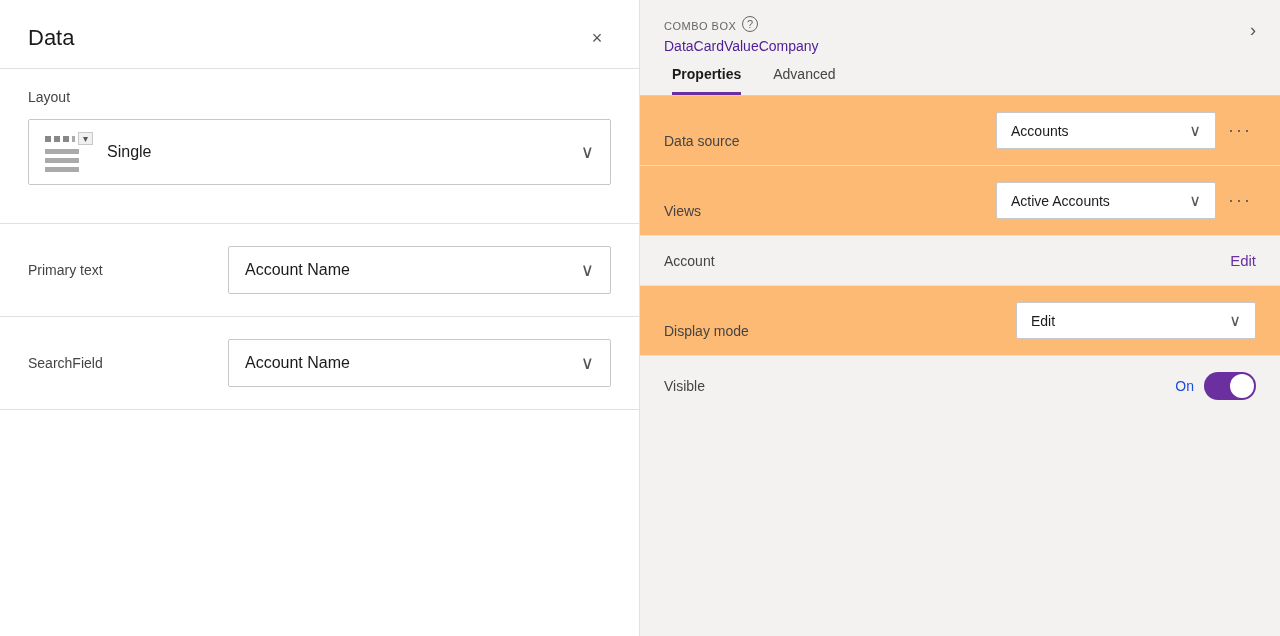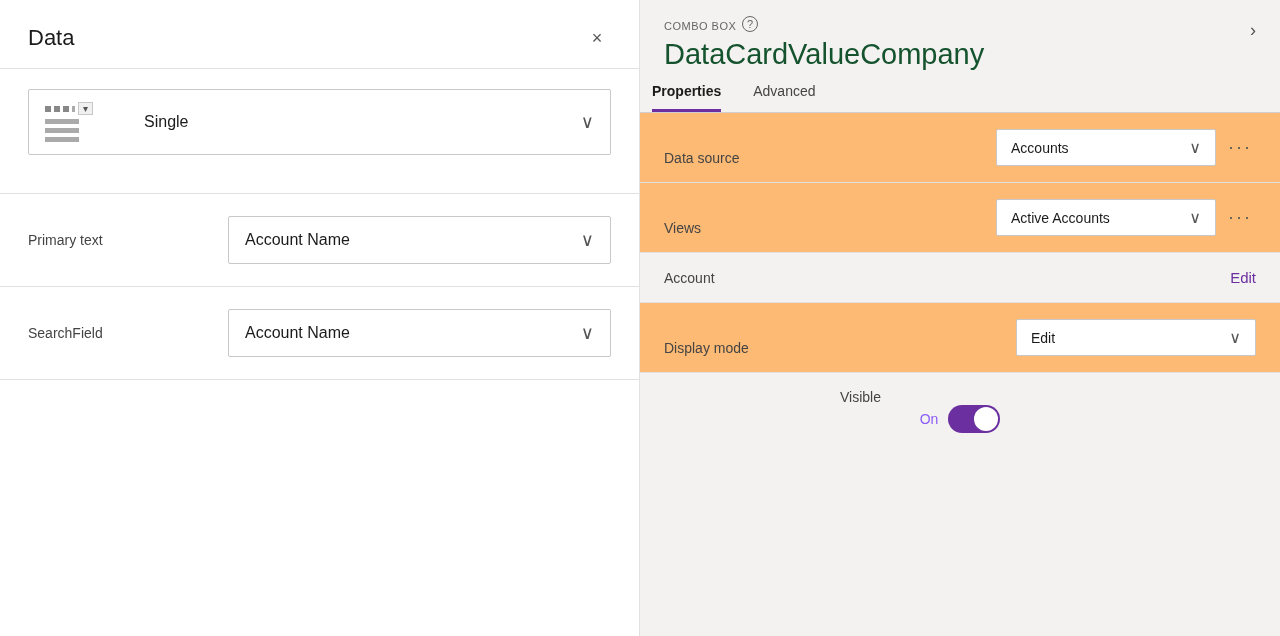--- a/index.html
+++ b/index.html
@@ -91,21 +91,20 @@
     }
 
     .layout-block.w1 { width: 14px; }
     .layout-block.w2 { width: 14px; }
     .layout-block.w3 { width: 14px; }
     .layout-block.long { width: 34px; height: 5px; background: #aaa; }
 
     .layout-name {
       font-size: 16px;
       color: #1b1b1b;
-      margin-left: 37px;
     }
 
     .chevron-down {
       font-size: 18px;
       color: #555;
     }
 
     .field-row {
       display: flex;
       align-items: center;
@@ -177,37 +176,37 @@
       border-radius: 50%;
       display: inline-flex;
       align-items: center;
       justify-content: center;
       font-size: 11px;
       color: #666;
       cursor: pointer;
     }
 
     .component-name {
-      font-size: 29px;
+      font-size: 14px;
       font-weight: 400;
-      color: #14532d;
+      color: #4c1d95;
     }
 
     .expand-btn {
       background: none;
       border: none;
       cursor: pointer;
       font-size: 18px;
       color: #555;
       margin-top: 4px;
     }
 
     .tabs-row {
       display: flex;
-      padding: 0 12px;
+      padding: 0 32px;
       margin-top: 12px;
       border-bottom: 1px solid #d0d0d0;
       gap: 32px;
     }
 
     .tab {
       font-size: 14px;
       padding-bottom: 10px;
       cursor: pointer;
       color: #444;
@@ -321,35 +320,34 @@
       justify-content: space-between;
       padding: 8px 14px;
       cursor: pointer;
       min-width: 240px;
     }
 
     .visible-row {
       display: flex;
       align-items: center;
       justify-content: space-between;
-      padding: 16px 40px;
+      padding: 16px 24px;
       background: #f3f2f1;
-      flex-direction: column;
     }
 
     
     .toggle-container {
       display: flex;
       align-items: center;
       gap: 10px;
     }
 
     .toggle-label {
       font-size: 14px;
-      color: #8b5cf6;
+      color: #1d4ed8;
     }
 
     .toggle {
       width: 52px;
       height: 28px;
       background: #6b2fa0;
       border-radius: 14px;
       position: relative;
       cursor: pointer;
       display: flex;
@@ -381,20 +379,21 @@
 <body>
 
 <div class="left-panel">
   <div class="left-header">
     <span class="left-title">Data</span>
     <button class="close-btn">×</button>
   </div>
 
   <div class="layout-area">
     <div style="padding-top:20px; padding-bottom:14px;">
+      <div class="section-label">Layout</div>
       <div class="layout-selector">
         <div class="layout-left">
           <div class="layout-icon-box">
             <div class="layout-icon-top">
               <div class="layout-block w1"></div>
               <div class="layout-block w2"></div>
               <div class="layout-block w3"></div>
               <div style="background:#aaa;height:6px;width:8px;"></div>
               <div style="background:#f0f0f0;border:1px solid #c8c8c8;padding:0 4px;font-size:10px;color:#555;">▾</div>
             </div>

